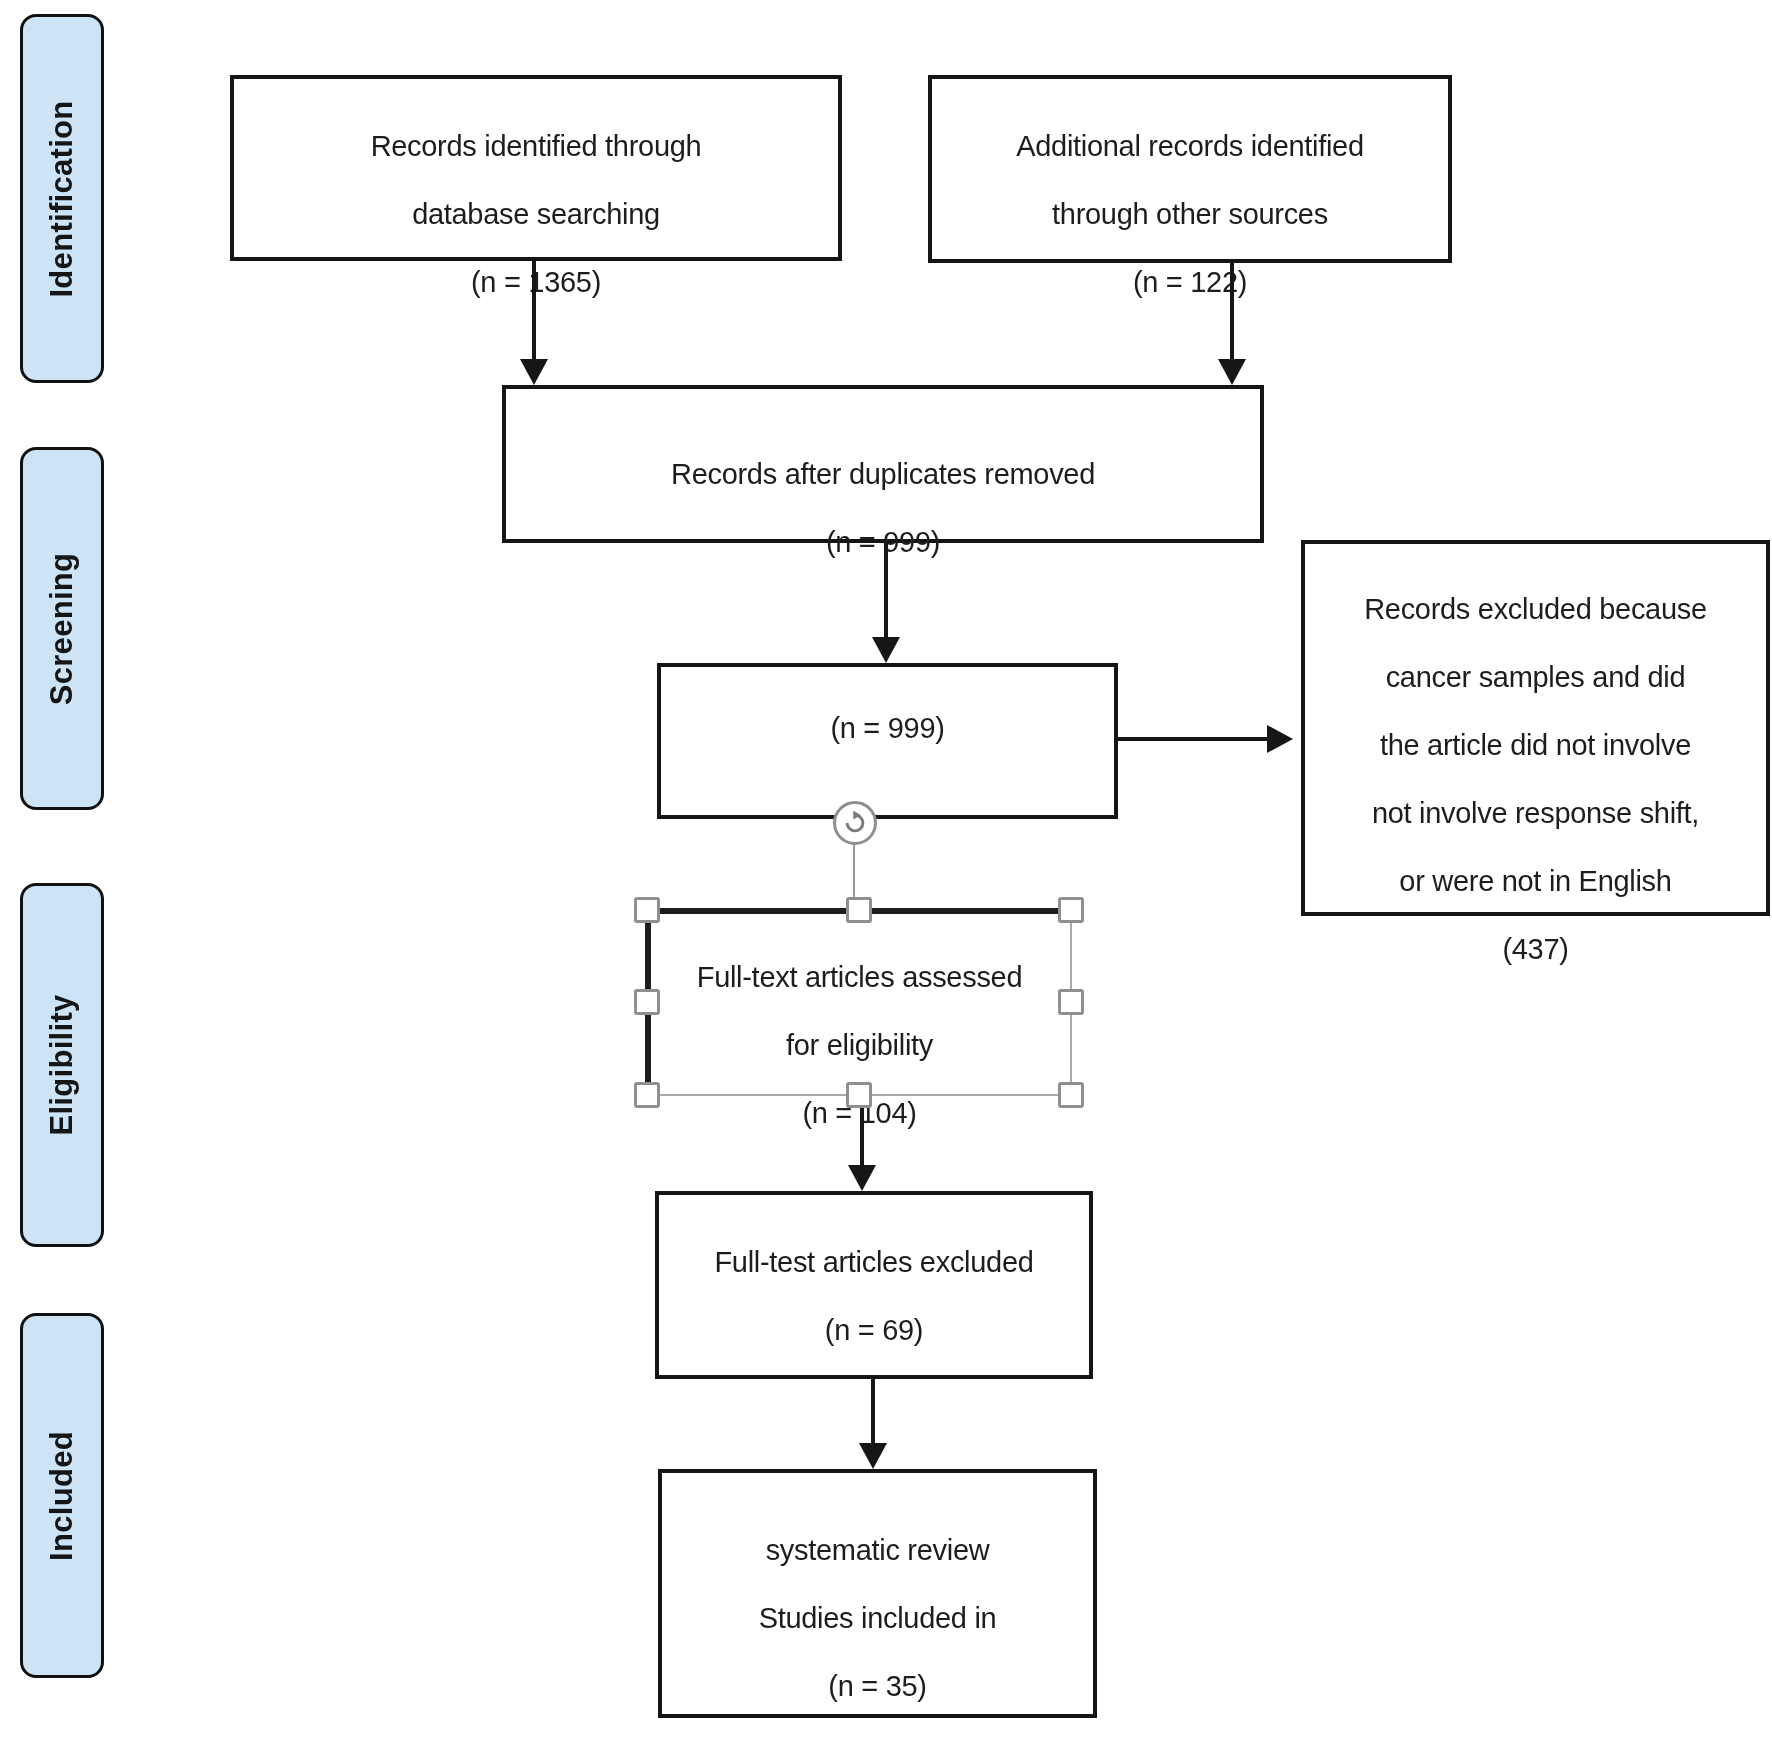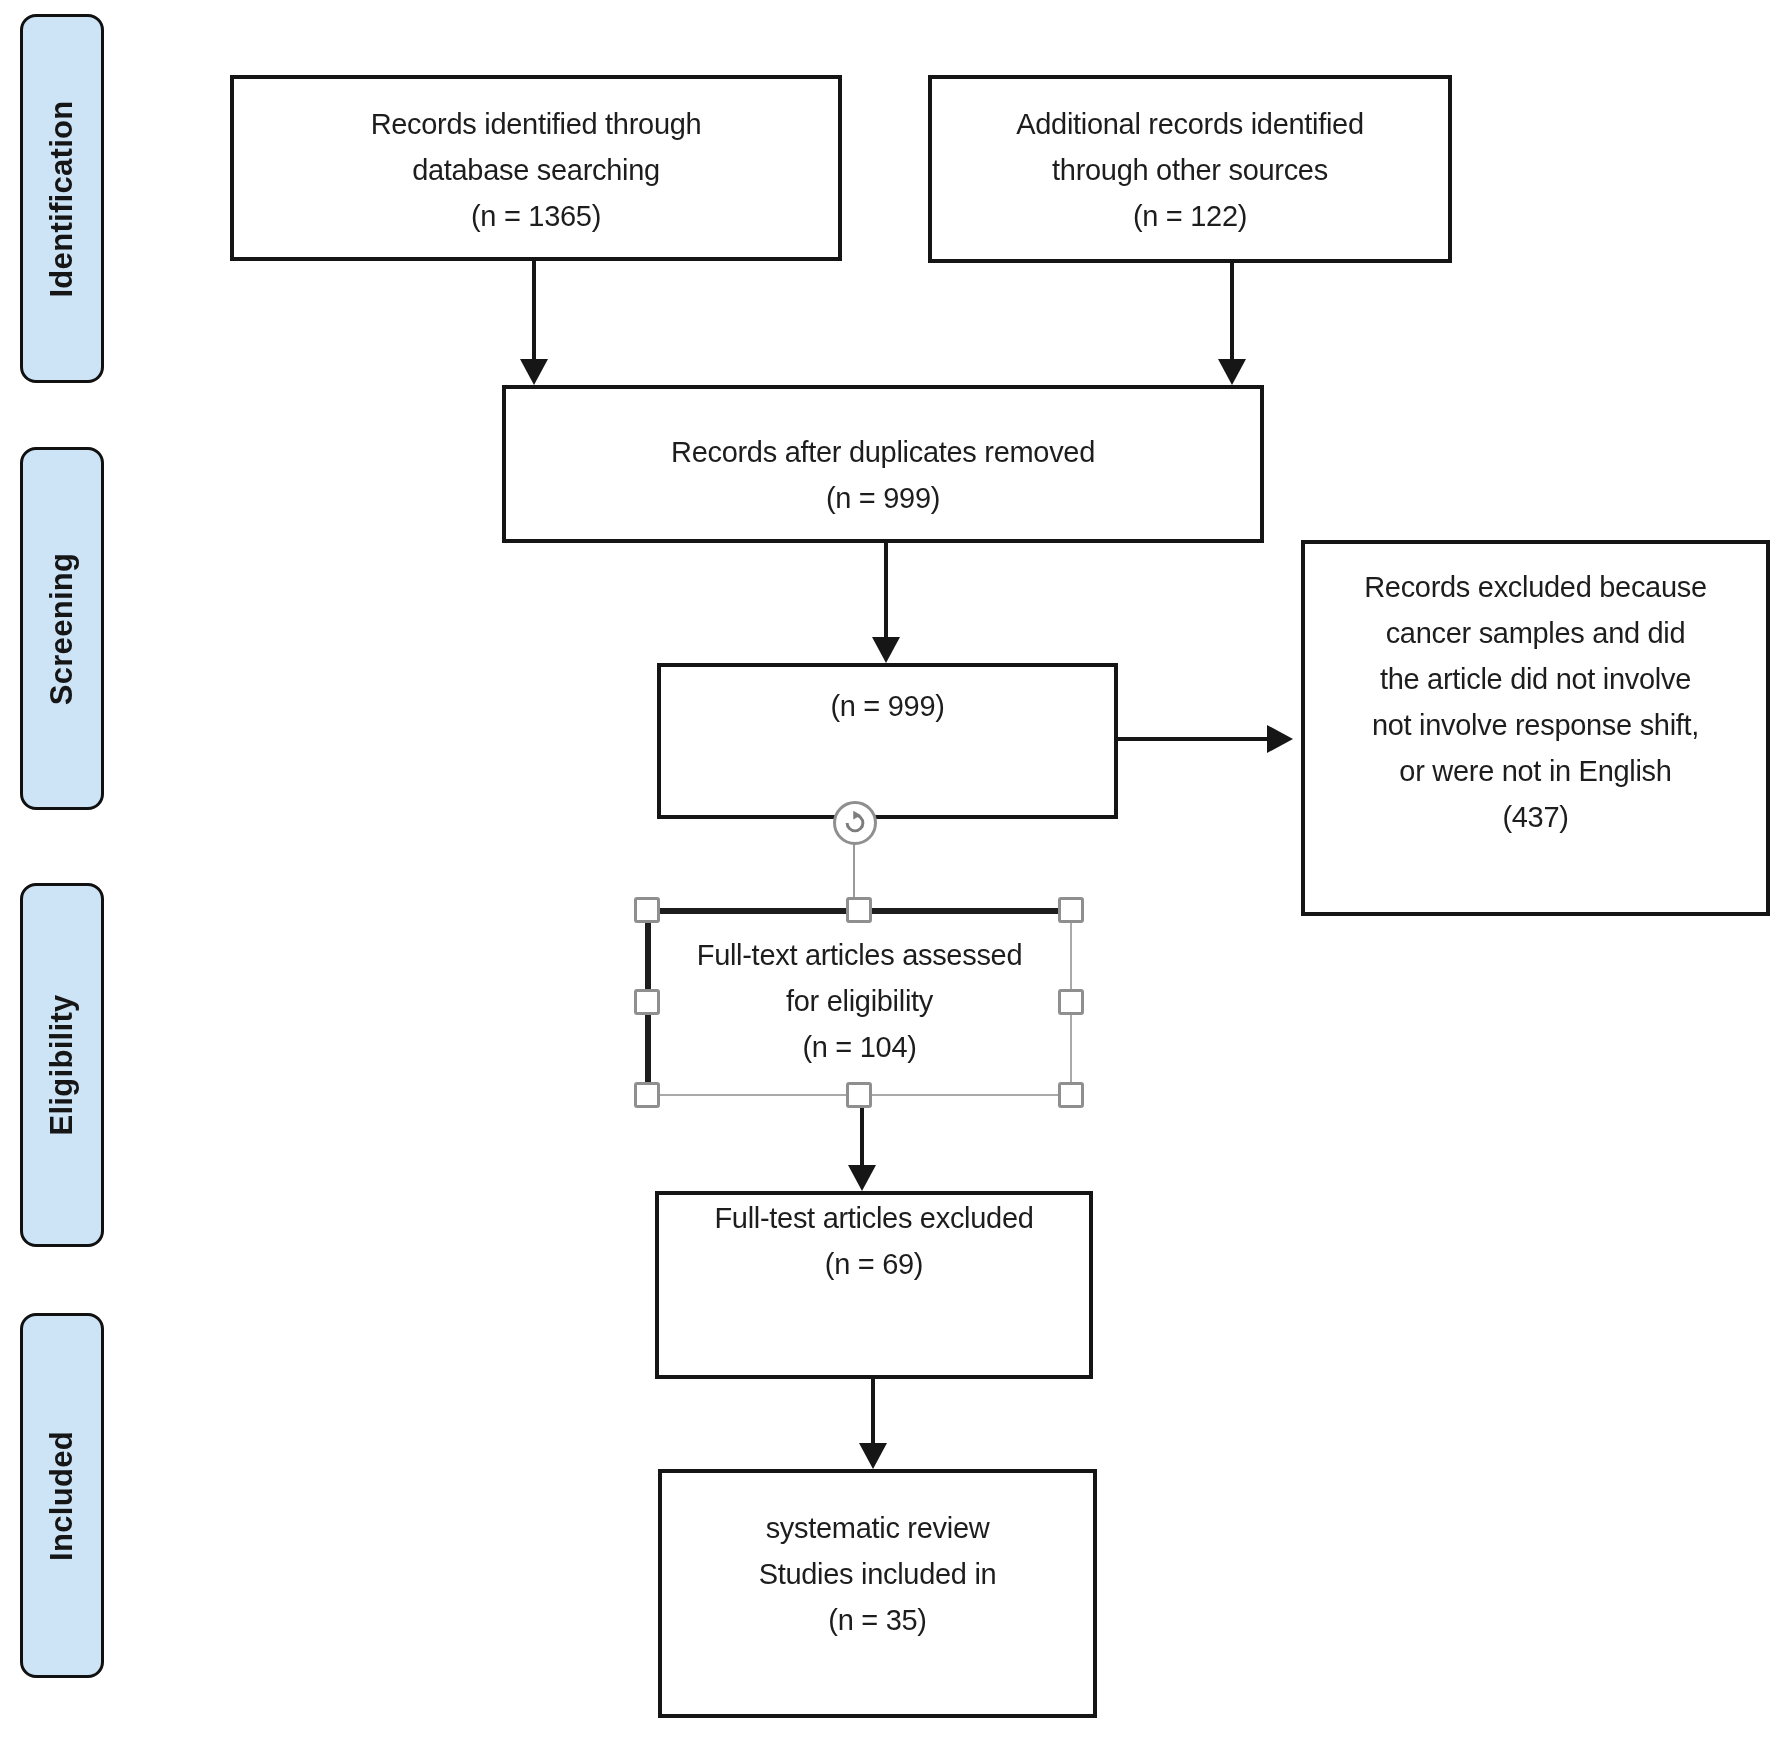--- a/index.html
+++ b/index.html
@@ -21,27 +21,27 @@
   .st-screening{top:447px;height:363px;}
   .st-eligibility{top:883px;height:364px;}
   .st-included{top:1313px;height:365px;}
 
   
   .node{
     position:absolute;background:#fff;border:4px solid #151515;
     box-sizing:border-box;text-align:center;
     font-size:29px;line-height:46px;letter-spacing:-.3px;
   }
-  .ln{display:block;}
+  .ln{display:block;margin-top:22px;}
   .n-a{left:230px;top:75px;width:612px;height:186px;padding-top:22px;}
   .n-b{left:928px;top:75px;width:524px;height:188px;padding-top:22px;}
   .n-c{left:502px;top:385px;width:762px;height:158px;padding-top:40px;}
   .n-d{left:657px;top:663px;width:461px;height:156px;padding-top:16px;}
   .n-e{left:1301px;top:540px;width:469px;height:376px;padding-top:20px;}
-  .n-g{left:655px;top:1191px;width:438px;height:188px;}
+  .n-g{left:655px;top:1191px;width:438px;height:188px;padding-top:22px;}
   .n-h{left:658px;top:1469px;width:439px;height:249px;padding-top:32px;}
 
   
   .n-f{
     left:647px;top:910px;width:425px;height:186px;padding-top:20px;
     border:2px solid #a9a9a9;
   }
   .sel-edge{position:absolute;background:#1d1d1d;}
   .sel-edge.top{left:647px;top:908px;width:425px;height:6px;}
   .sel-edge.left{left:645px;top:908px;width:6px;height:189px;}

